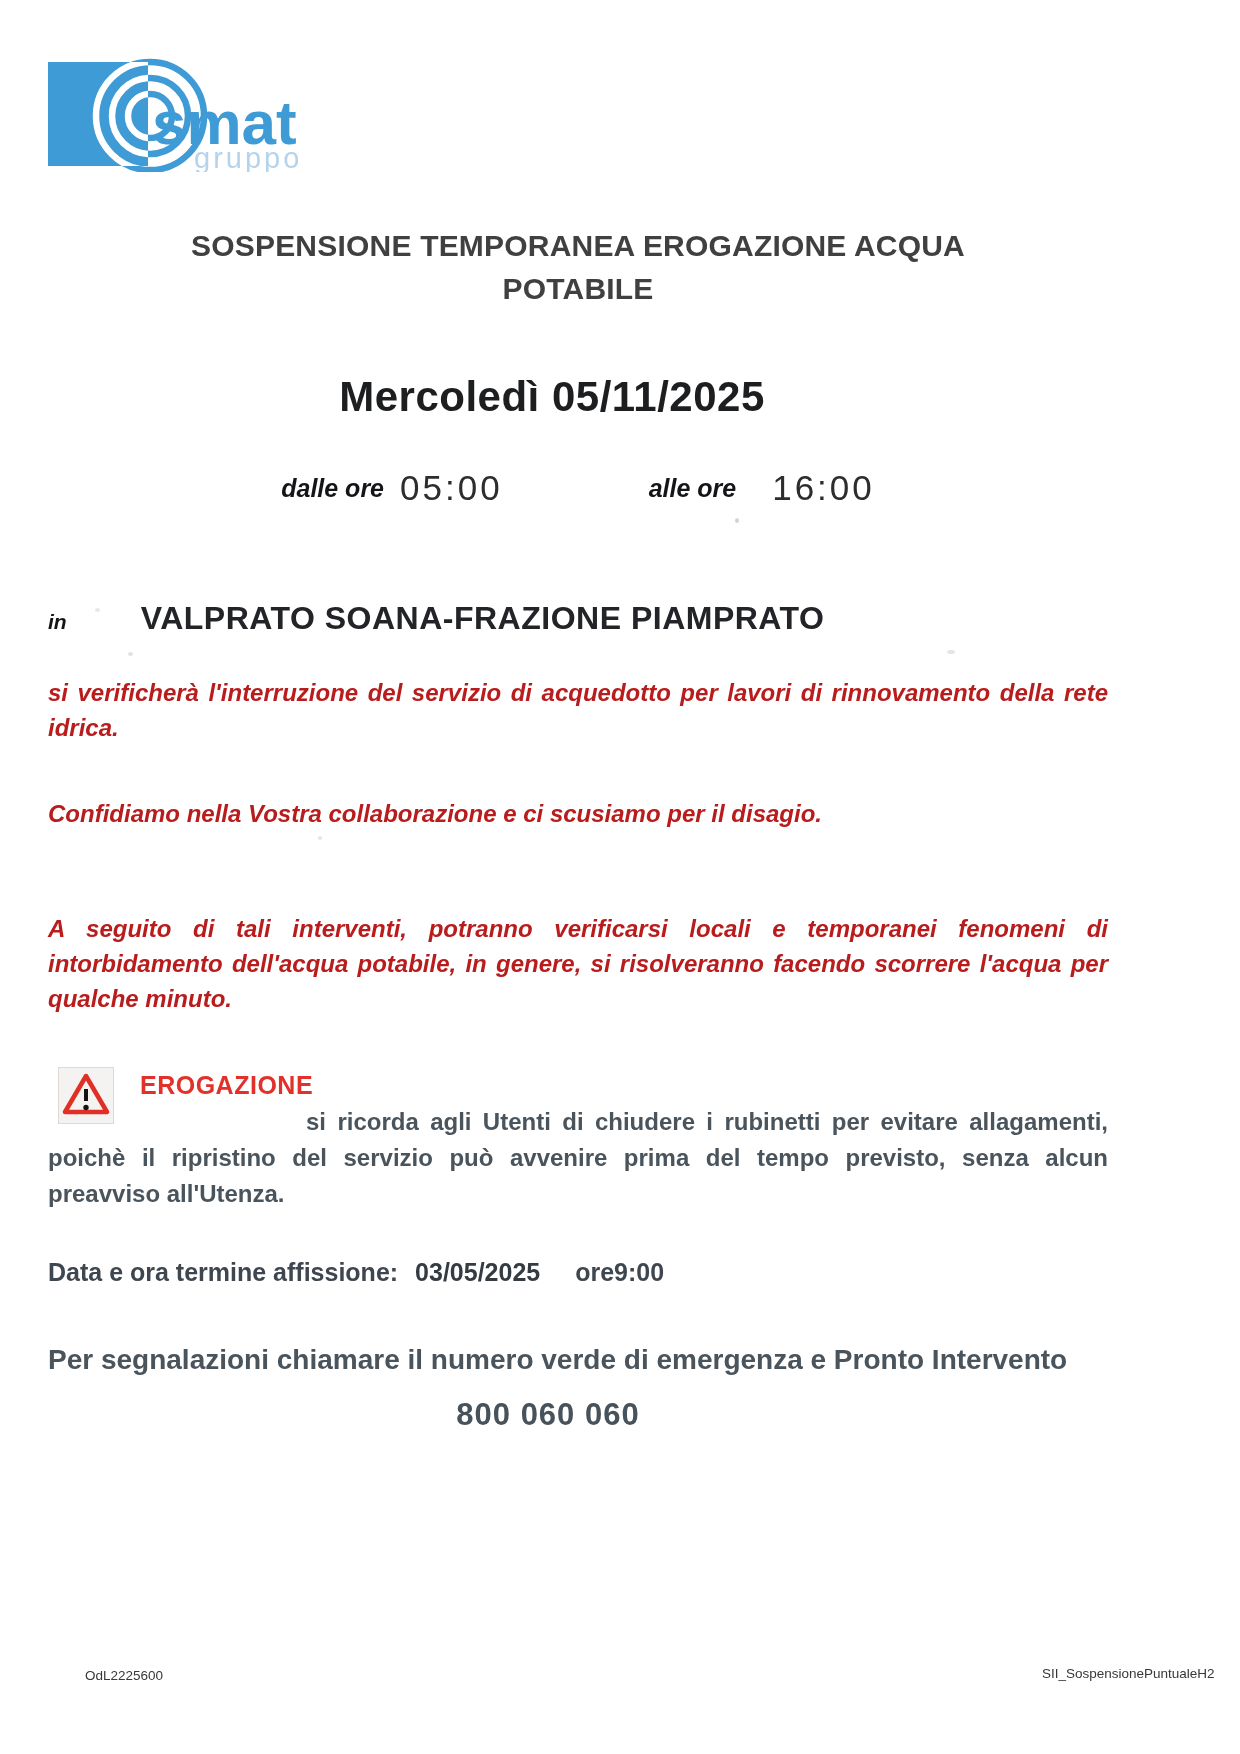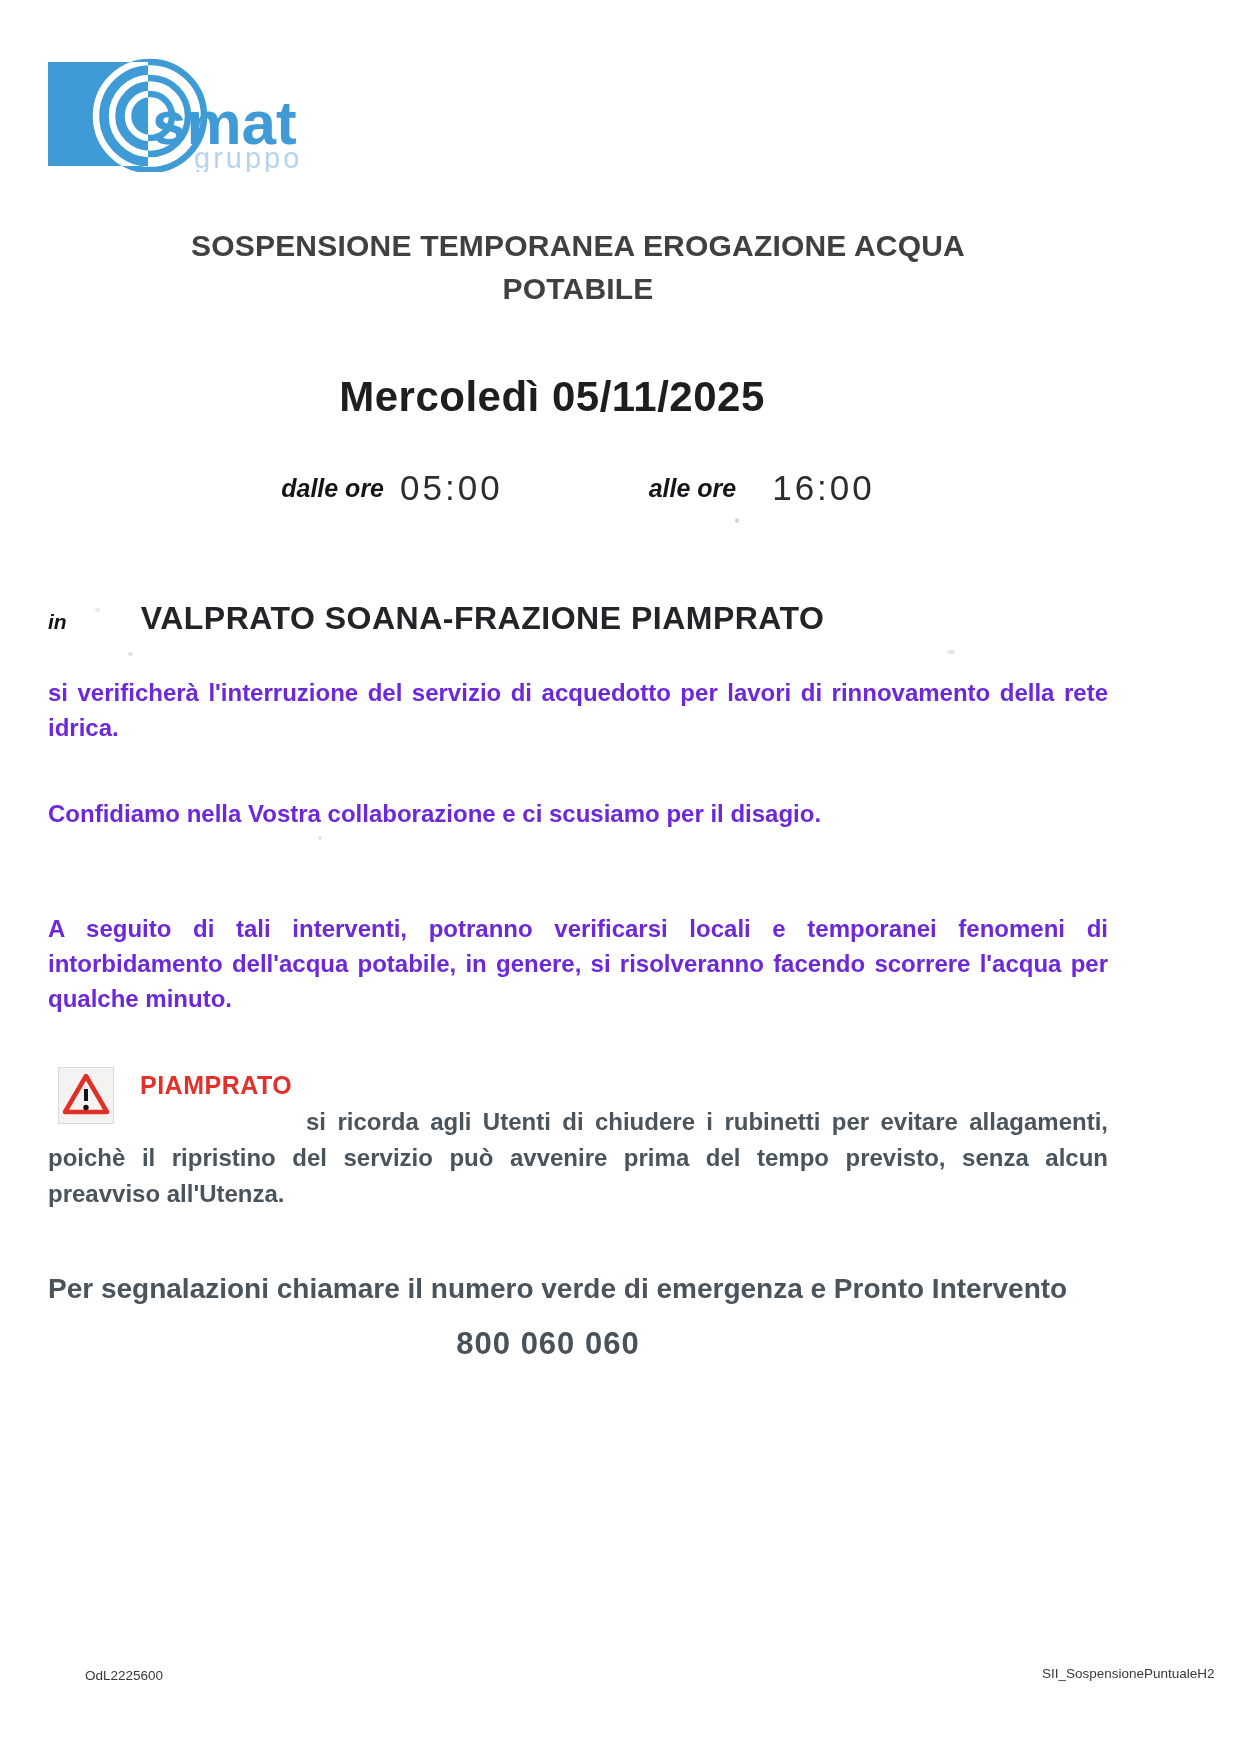--- a/index.html
+++ b/index.html
@@ -61,22 +61,23 @@
   }
   .loc-name {
     margin-left: 74px;
     font-size: 32px; font-weight: bold; color: #232427; letter-spacing: 0.5px;
   }
 
   
   .para {
     width: 1060px;
     font-size: 24px; line-height: 35px; font-weight: bold;
-    color: #6d28d9;
+    color: #b91c1c;
     text-align: justify;
+    font-style: italic;
   }
   .para.p1 { margin-top: 38px; }
   .para.p2 { margin-top: 80px; }
   .para.p3 { margin-top: 51px; text-align: left; }
 
   
   .attention { margin-top: 50px; position: relative; min-height: 150px; }
   .att-icon { position: absolute; left: 10px; top: 0; width: 56px; height: 58px; }
   .att-heading {
     margin-left: 92px; padding-top: 5px;
@@ -179,24 +180,29 @@
     <div class="para p3">Confidiamo nella Vostra collaborazione e ci scusiamo per il disagio.</div>
     <div class="para p2">A seguito di tali interventi, potranno verificarsi locali e temporanei fenomeni di intorbidamento dell'acqua potabile, in genere, si risolveranno facendo scorrere l'acqua per qualche minuto.</div>
 
     <div class="attention">
       <svg class="att-icon" viewBox="0 0 56 58">
         <rect x="0.5" y="1.5" width="55" height="56" fill="#f4f3f1" stroke="#dddad5"></rect>
         <path d="M28 10 L49 46 L7 46 Z" fill="none" stroke="#e03026" stroke-width="4.5" stroke-linejoin="round"></path>
         <line x1="28" y1="23" x2="28" y2="35" stroke="#141414" stroke-width="4"></line>
         <circle cx="28" cy="41.5" r="2.7" fill="#141414"></circle>
       </svg>
-      <div class="att-heading">PIAMPRATO</div>
+      <div class="att-heading">EROGAZIONE</div>
       <div class="att-text">si ricorda agli Utenti di chiudere i rubinetti per evitare allagamenti, poichè il ripristino del servizio può avvenire prima del tempo previsto, senza alcun preavviso all'Utenza.</div>
     </div>
 
+    <div class="posting">
+      <span class="p-label">Data e ora termine affissione:</span>
+      <span class="p-date">03/05/2025</span>
+      <span class="p-time">ore9:00</span>
+    </div>
 
     <div class="contact">Per segnalazioni chiamare il numero verde di emergenza e Pronto Intervento</div>
     <div class="phone">800 060 060</div>
 
   </div>
 
   <div class="doc-ref-left">OdL2225600</div>
   <div class="doc-ref-right">SII_SospensionePuntualeH2O</div>
 
   <div class="speckle sp1"></div>

